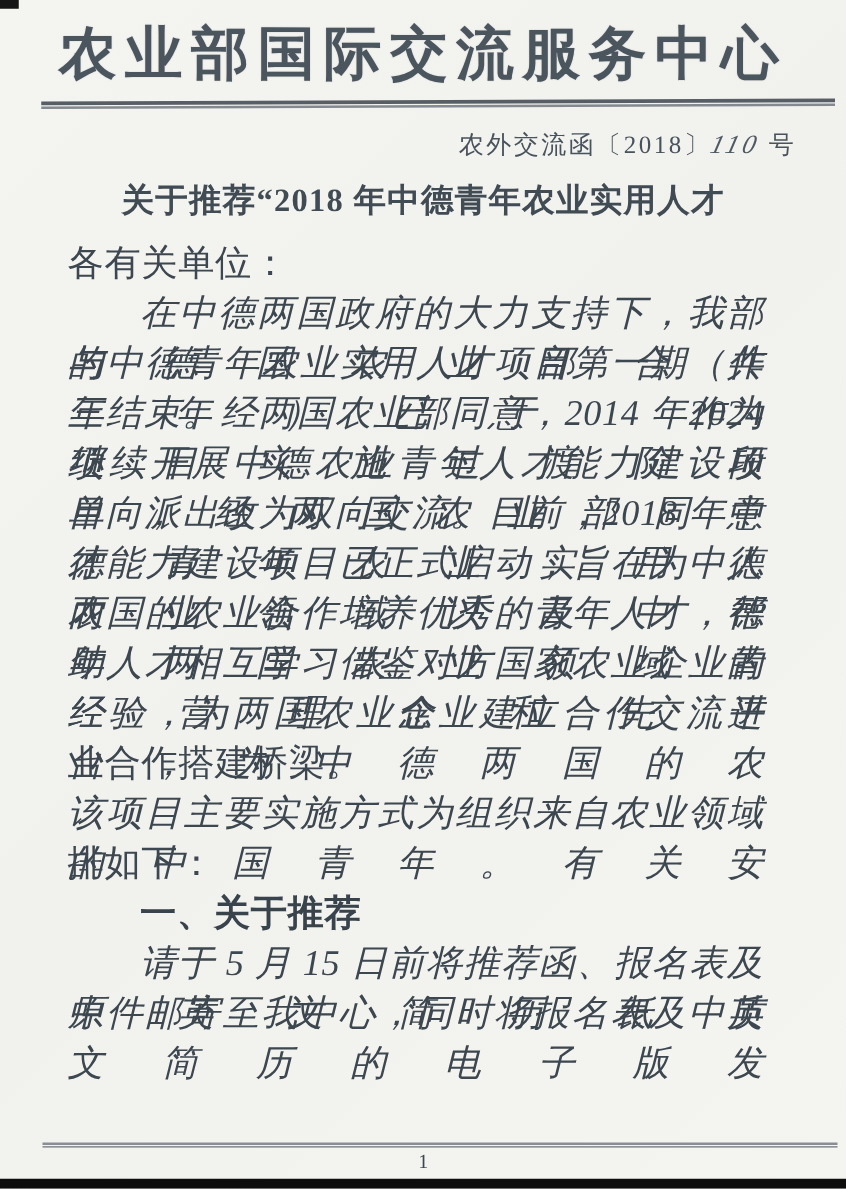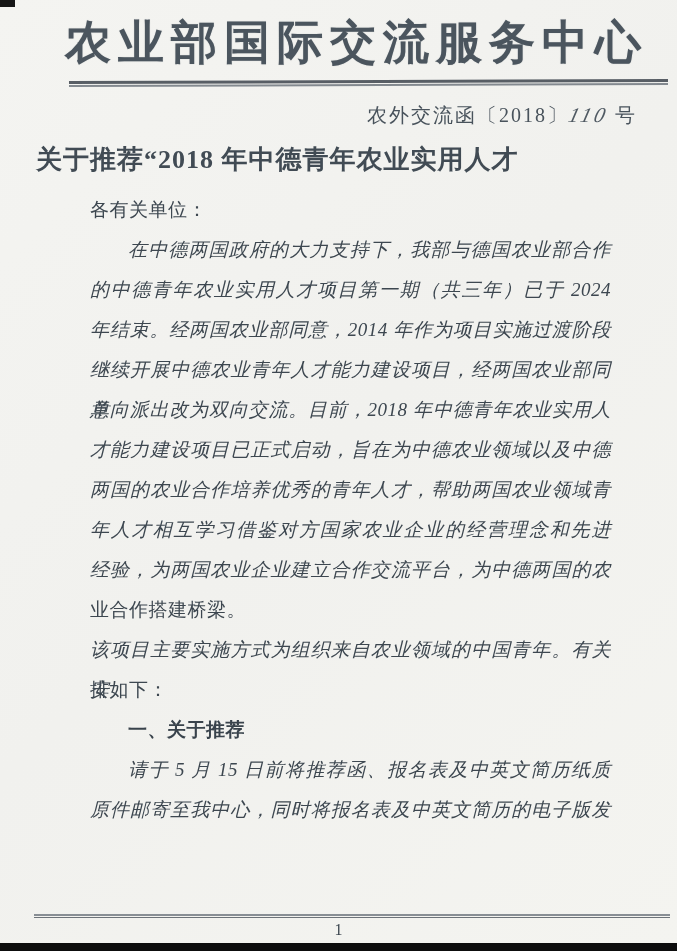--- a/index.html
+++ b/index.html
@@ -8,21 +8,20 @@
     font-family: "Liberation Serif", "DejaVu Serif", serif;
     background: #e8e8e5;
   }
   .page {
     position: relative;
     width: 677px;
     height: 951px;
     overflow: hidden;
     background: linear-gradient(135deg, #f4f4f1 0%, #f1f1ee 48%, #f4f4f0 100%);
     color: #3d4750;
-    padding-left: 36px;
   }
   .corner-mark {
     position: absolute;
     top: 0; left: 0;
     width: 15px; height: 7px;
     background: #161616;
   }
   .letterhead {
     margin: 14px 26px 0 26px;
     text-align: center;
@@ -52,30 +51,30 @@
   .handwritten {
     display: inline-block;
     font-style: italic;
     transform: skewX(-14deg);
     letter-spacing: 3px;
     font-size: 21px;
     color: #505a63;
   }
   .doc-title {
     margin-top: 10px;
-    text-align: left;
+    text-align: center;
     font-size: 26px;
     font-weight: 700;
     line-height: 40px;
     letter-spacing: 1px;
     color: #414b54;
   }
   .body-block {
     margin: 10px 66px 0 54px;
-    font-size: 19px;
+    font-size: 29px;
     line-height: 40px;
     letter-spacing: 0.5px;
   }
   .line { height: 40px; white-space: nowrap; }
   .line.indent { text-indent: 2em; }
   .line.fill {
     white-space: normal;
     text-align: justify;
     text-align-last: justify;
     font-style: italic;

